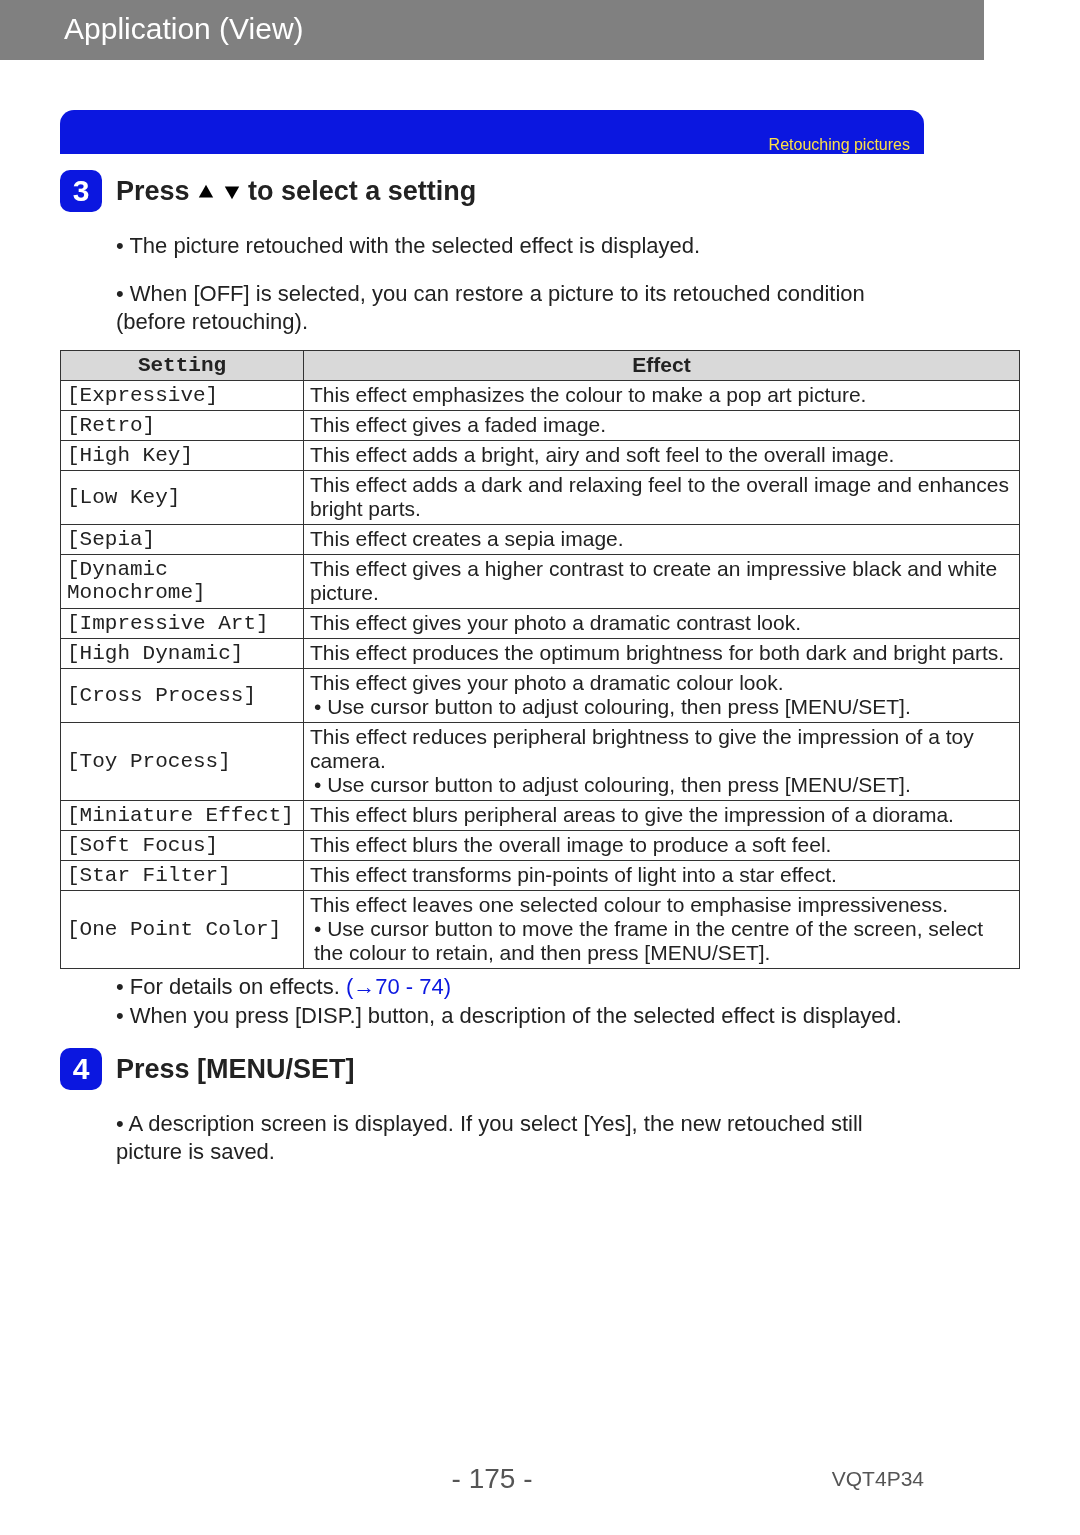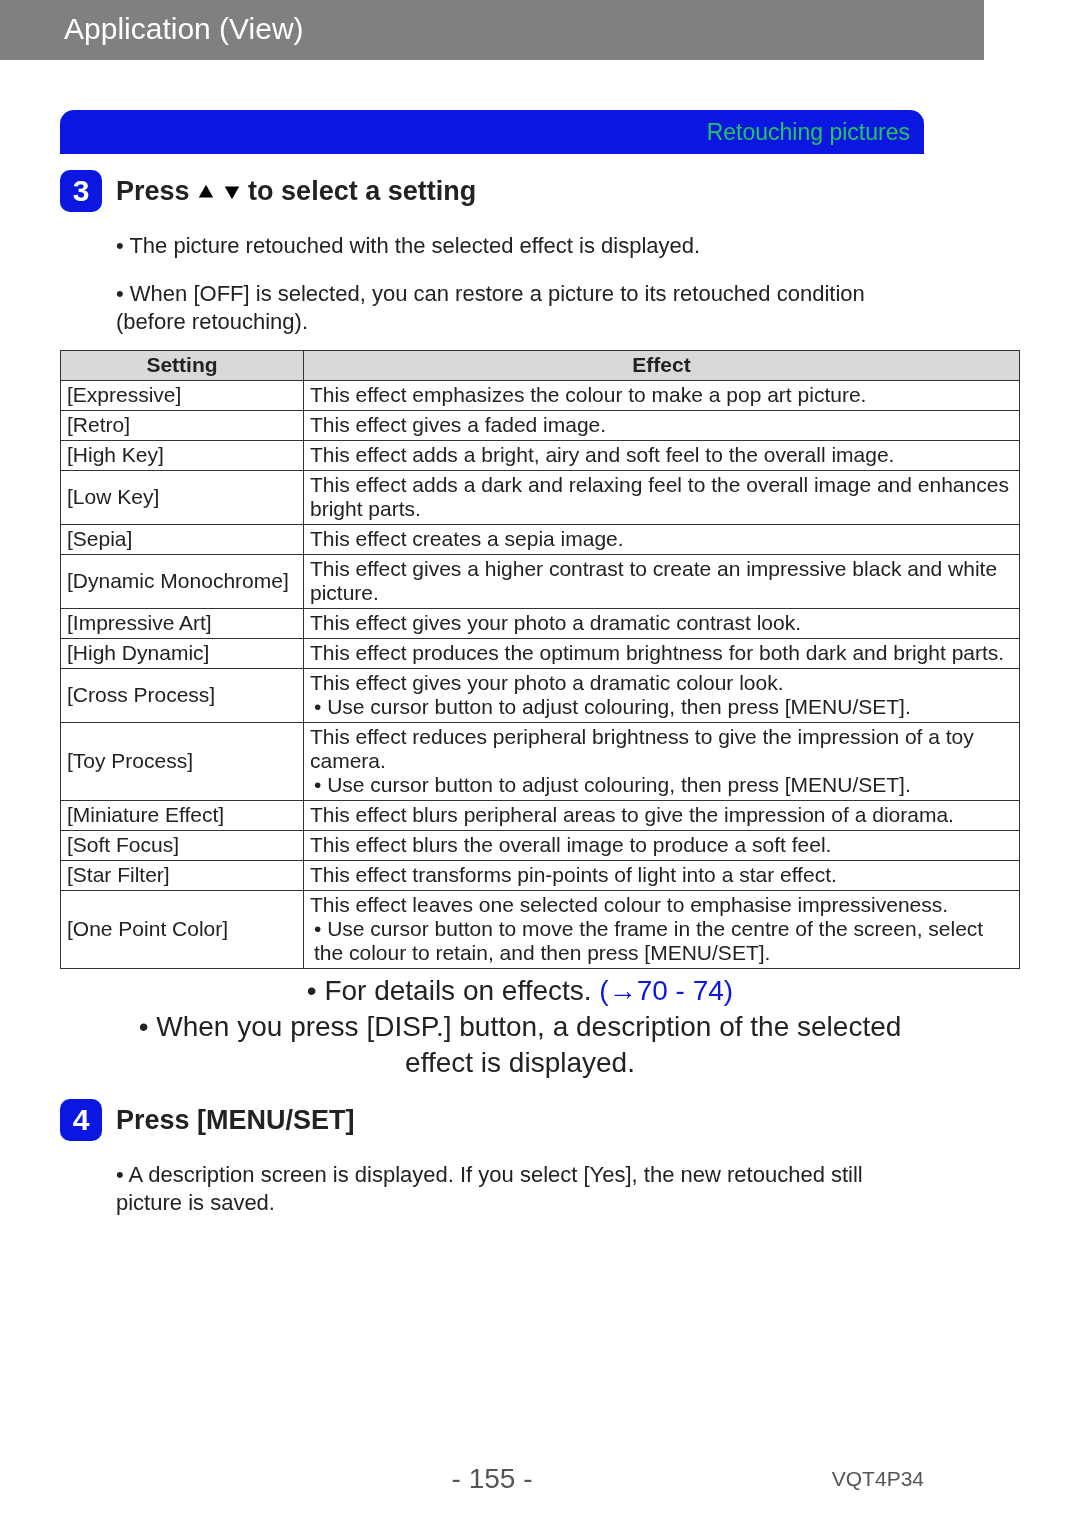--- a/index.html
+++ b/index.html
@@ -26,23 +26,23 @@
   .blue-banner {
     margin: 50px 60px 0 60px;
     background: #0b17e0;
     border-radius: 14px 14px 0 0;
     height: 44px;
     position: relative;
   }
   .blue-banner .crumb {
     position: absolute;
     right: 14px;
-    bottom: 8px;
-    color: #22c55e;
-    font-size: 23px;
+    bottom: 0;
+    color: #fde047;
+    font-size: 16px;
   }
 
   .step-block {
     margin: 0 60px;
     padding-top: 16px;
   }
   .step-head {
     display: flex;
     align-items: flex-start;
     gap: 14px;
@@ -91,34 +91,33 @@
     font-size: 21px;
     padding: 2px 6px 3px 6px;
     vertical-align: middle;
     text-align: left;
   }
   .effects-table th {
     background: #d9d9d9;
     font-weight: 700;
     text-align: center;
   }
-  .effects-table .col-setting { width: 230px; }
+  .effects-table .col-setting { width: 230px; font-family: Liberation Mono, monospace; }
   .effects-table td .sub-bullet {
     display: block;
     margin-left: 4px;
   }
   .effects-table td .sub-bullet::before {
     content: "• ";
   }
 
   .after-table {
     margin: 4px 60px 0 116px;
-    font-size: 28px;
+    font-size: 22px;
     line-height: 1.28;
-    text-align: center;
   }
   .after-table .bullet::before { content: "• "; }
   .after-table a.ref {
     color: #0b17e0;
     text-decoration: none;
   }
 
   .footer {
     position: absolute;
     bottom: 40px;
@@ -253,17 +252,17 @@
     <div class="step-head">
       <div class="step-num">4</div>
       <div class="step-title">Press [MENU/SET]</div>
     </div>
     <div class="step-body">
       <div class="bullet">A description screen is displayed. If you select [Yes], the new retouched still picture is saved.</div>
     </div>
   </div>
 
   <div class="footer">
-    <div class="pagenum">- 155 -</div>
+    <div class="pagenum">- 175 -</div>
     <div class="doccode">VQT4P34</div>
   </div>
 
 </div>
 
 </body></html>

